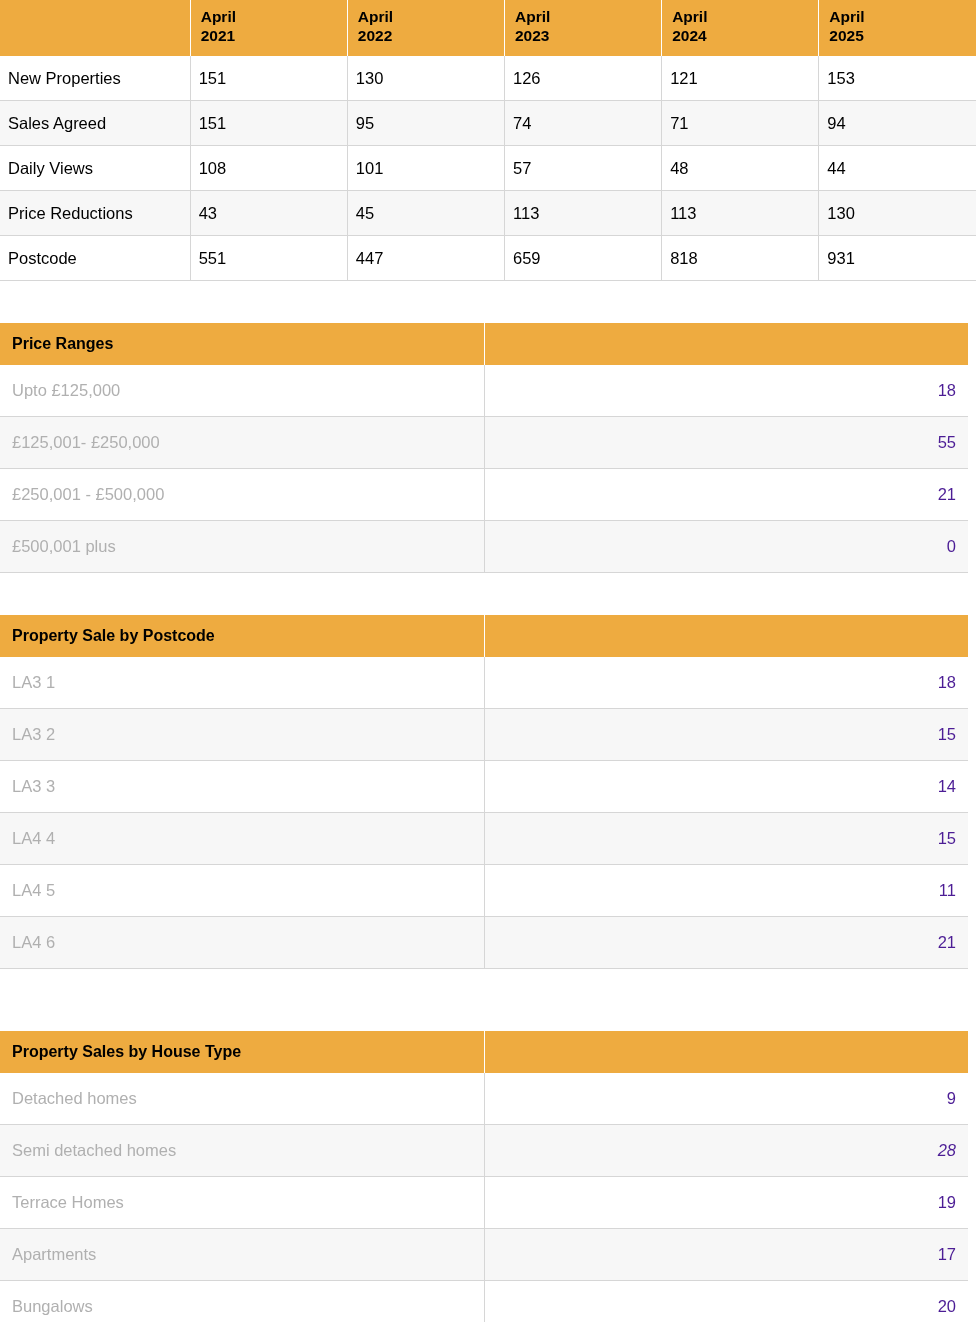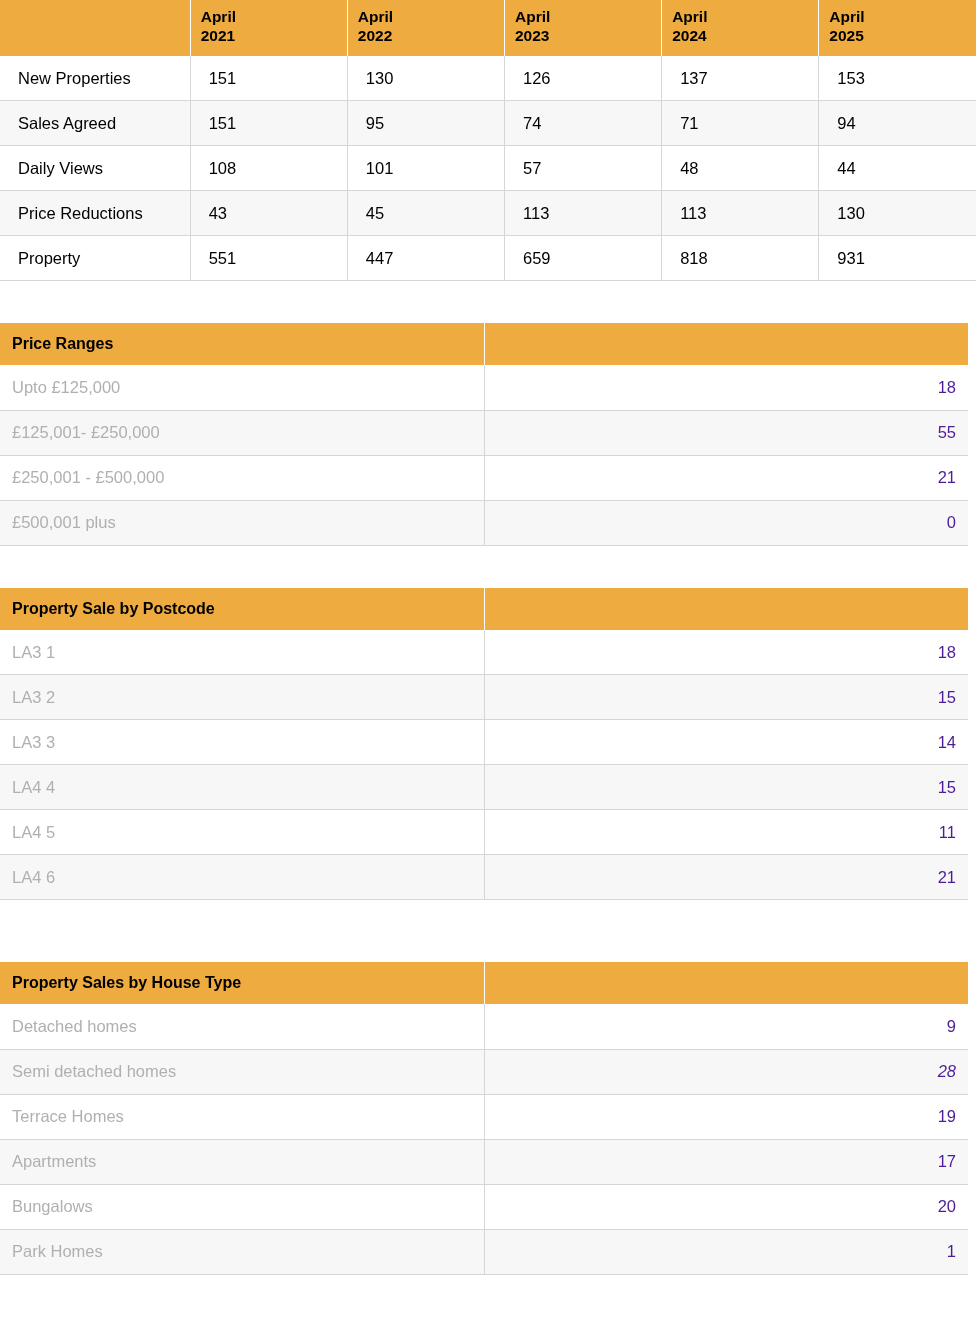--- a/index.html
+++ b/index.html
@@ -46,21 +46,21 @@
     box-sizing: border-box;
     white-space: pre-line;
   }
   .main-table thead th.label-head {
     border-right: 1px solid #ffffff;
   }
   .main-table thead th:last-child { border-right: none; }
 
   .main-table tbody td {
     font-size: 16.5px;
-    padding: 10px 18px;
+    padding: 10px 8px;
     height: 45px;
     box-sizing: border-box;
     border-bottom: 1px solid #d6d6d6;
     border-right: 1px solid #d6d6d6;
     vertical-align: middle;
   }
   .main-table tbody td.rowlabel {
     text-align: left;
     color: #000;
   }
@@ -90,21 +90,21 @@
     box-sizing: border-box;
     border-right: 1px solid #ffffff;
     margin-left: 16px;
   }
   .panel thead th.blank { border-right: none; }
 
   .panel tbody td {
     font-size: 16.5px;
     height: 45px;
     box-sizing: border-box;
-    padding: 10px 12px;
+    padding: 16px 12px;
     border-bottom: 1px solid #d6d6d6;
     vertical-align: middle;
   }
   .panel tbody td.name {
     color: #b0b0b0;
     text-align: left;
     border-right: 1px solid #d6d6d6;
   }
   .panel tbody td.val {
     color: #4c1d95;
@@ -145,21 +145,21 @@
         <th>April
 2025</th>
       </tr>
     </thead>
     <tbody>
       <tr>
         <td class="rowlabel">New Properties</td>
         <td class="num">151</td>
         <td class="num">130</td>
         <td class="num">126</td>
-        <td class="num">137</td>
+        <td class="num">121</td>
         <td class="num">153</td>
       </tr>
       <tr>
         <td class="rowlabel">Sales Agreed</td>
         <td class="num">151</td>
         <td class="num">95</td>
         <td class="num">74</td>
         <td class="num">71</td>
         <td class="num">94</td>
       </tr>
@@ -173,21 +173,21 @@
       </tr>
       <tr>
         <td class="rowlabel">Price Reductions</td>
         <td class="num">43</td>
         <td class="num">45</td>
         <td class="num">113</td>
         <td class="num">113</td>
         <td class="num">130</td>
       </tr>
       <tr>
-        <td class="rowlabel">Property</td>
+        <td class="rowlabel">Postcode</td>
         <td class="num">551</td>
         <td class="num">447</td>
         <td class="num">659</td>
         <td class="num">818</td>
         <td class="num">931</td>
       </tr>
     </tbody>
   </table>
 
   <div class="gap-lg"></div>

